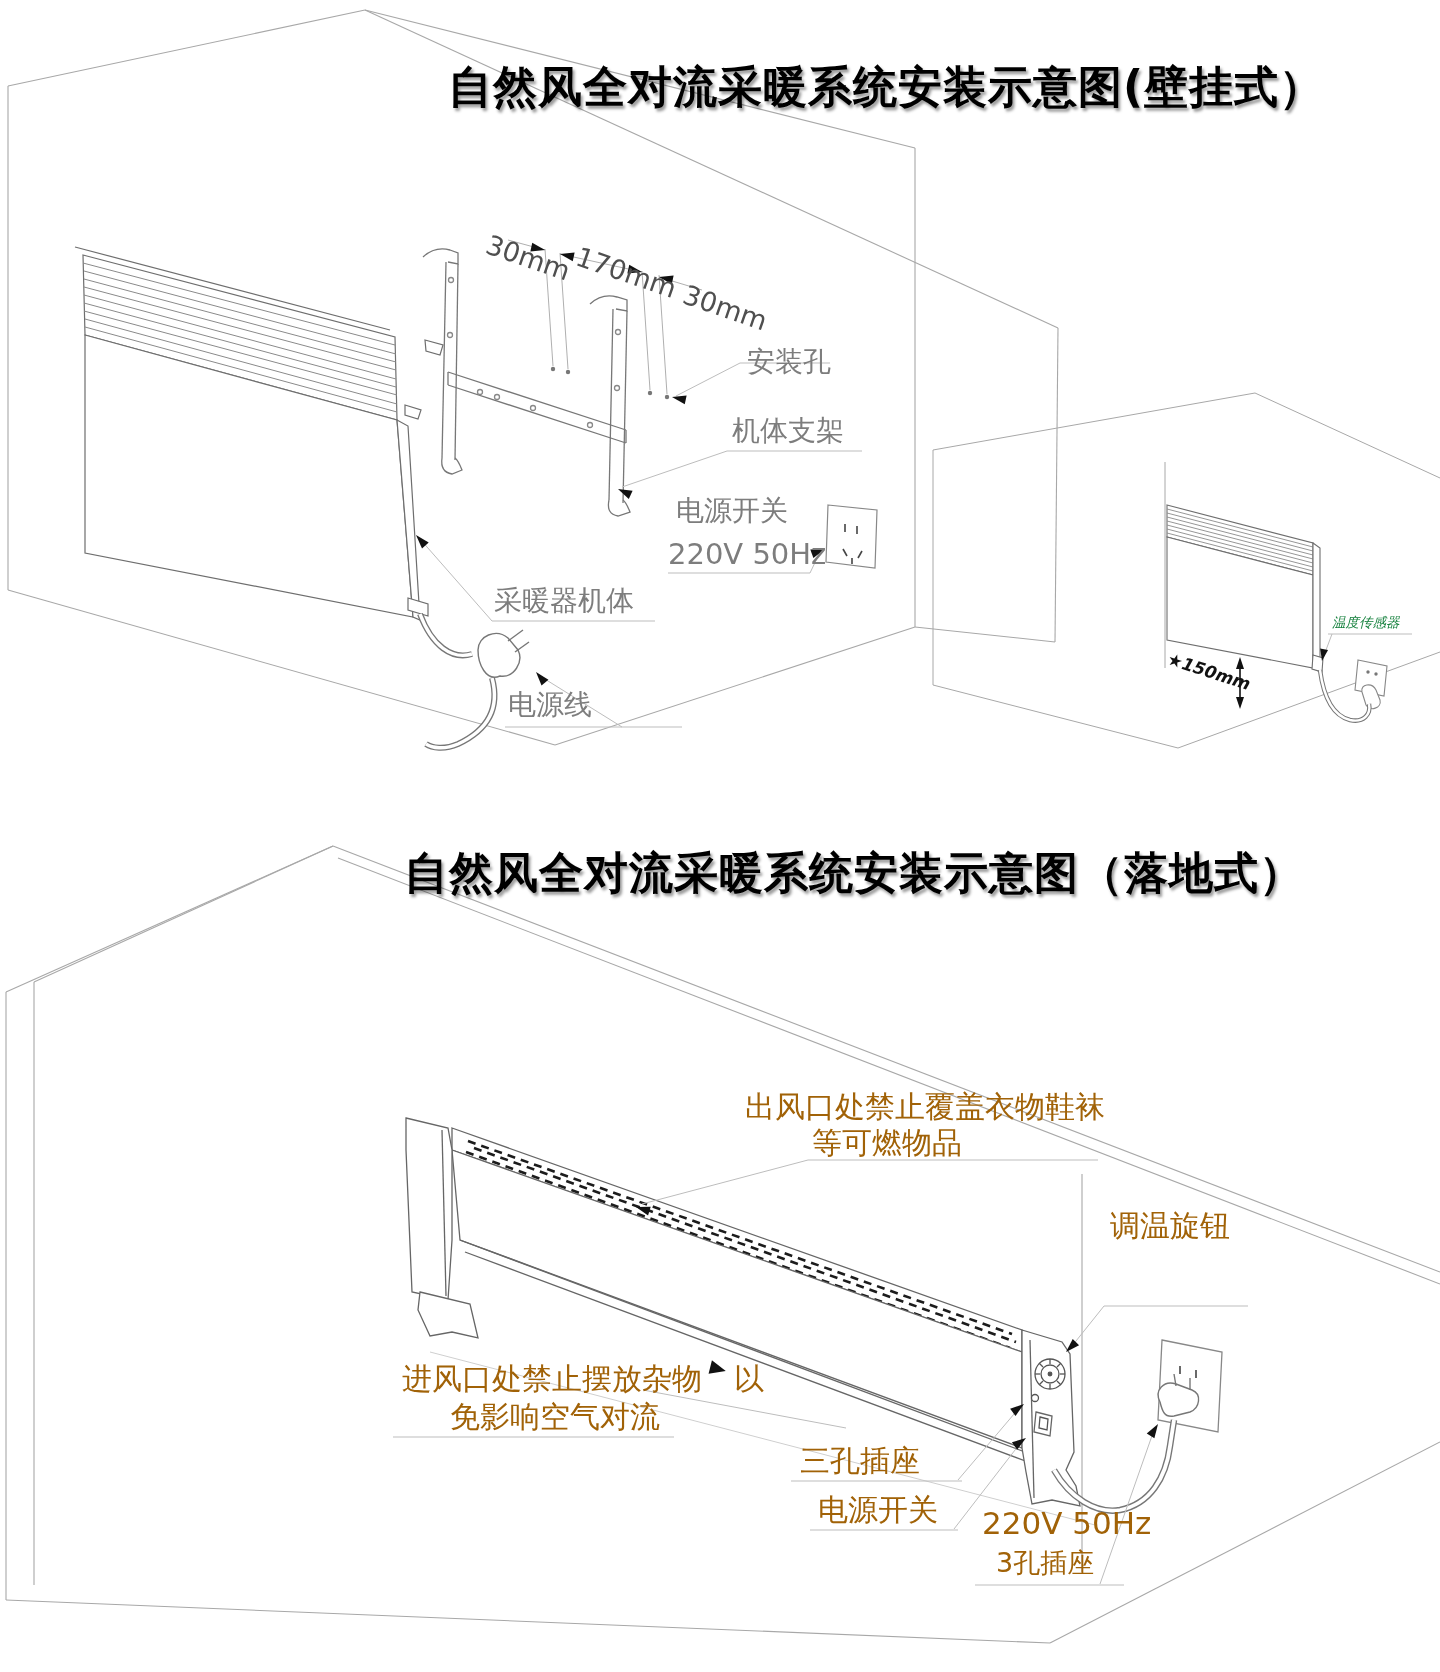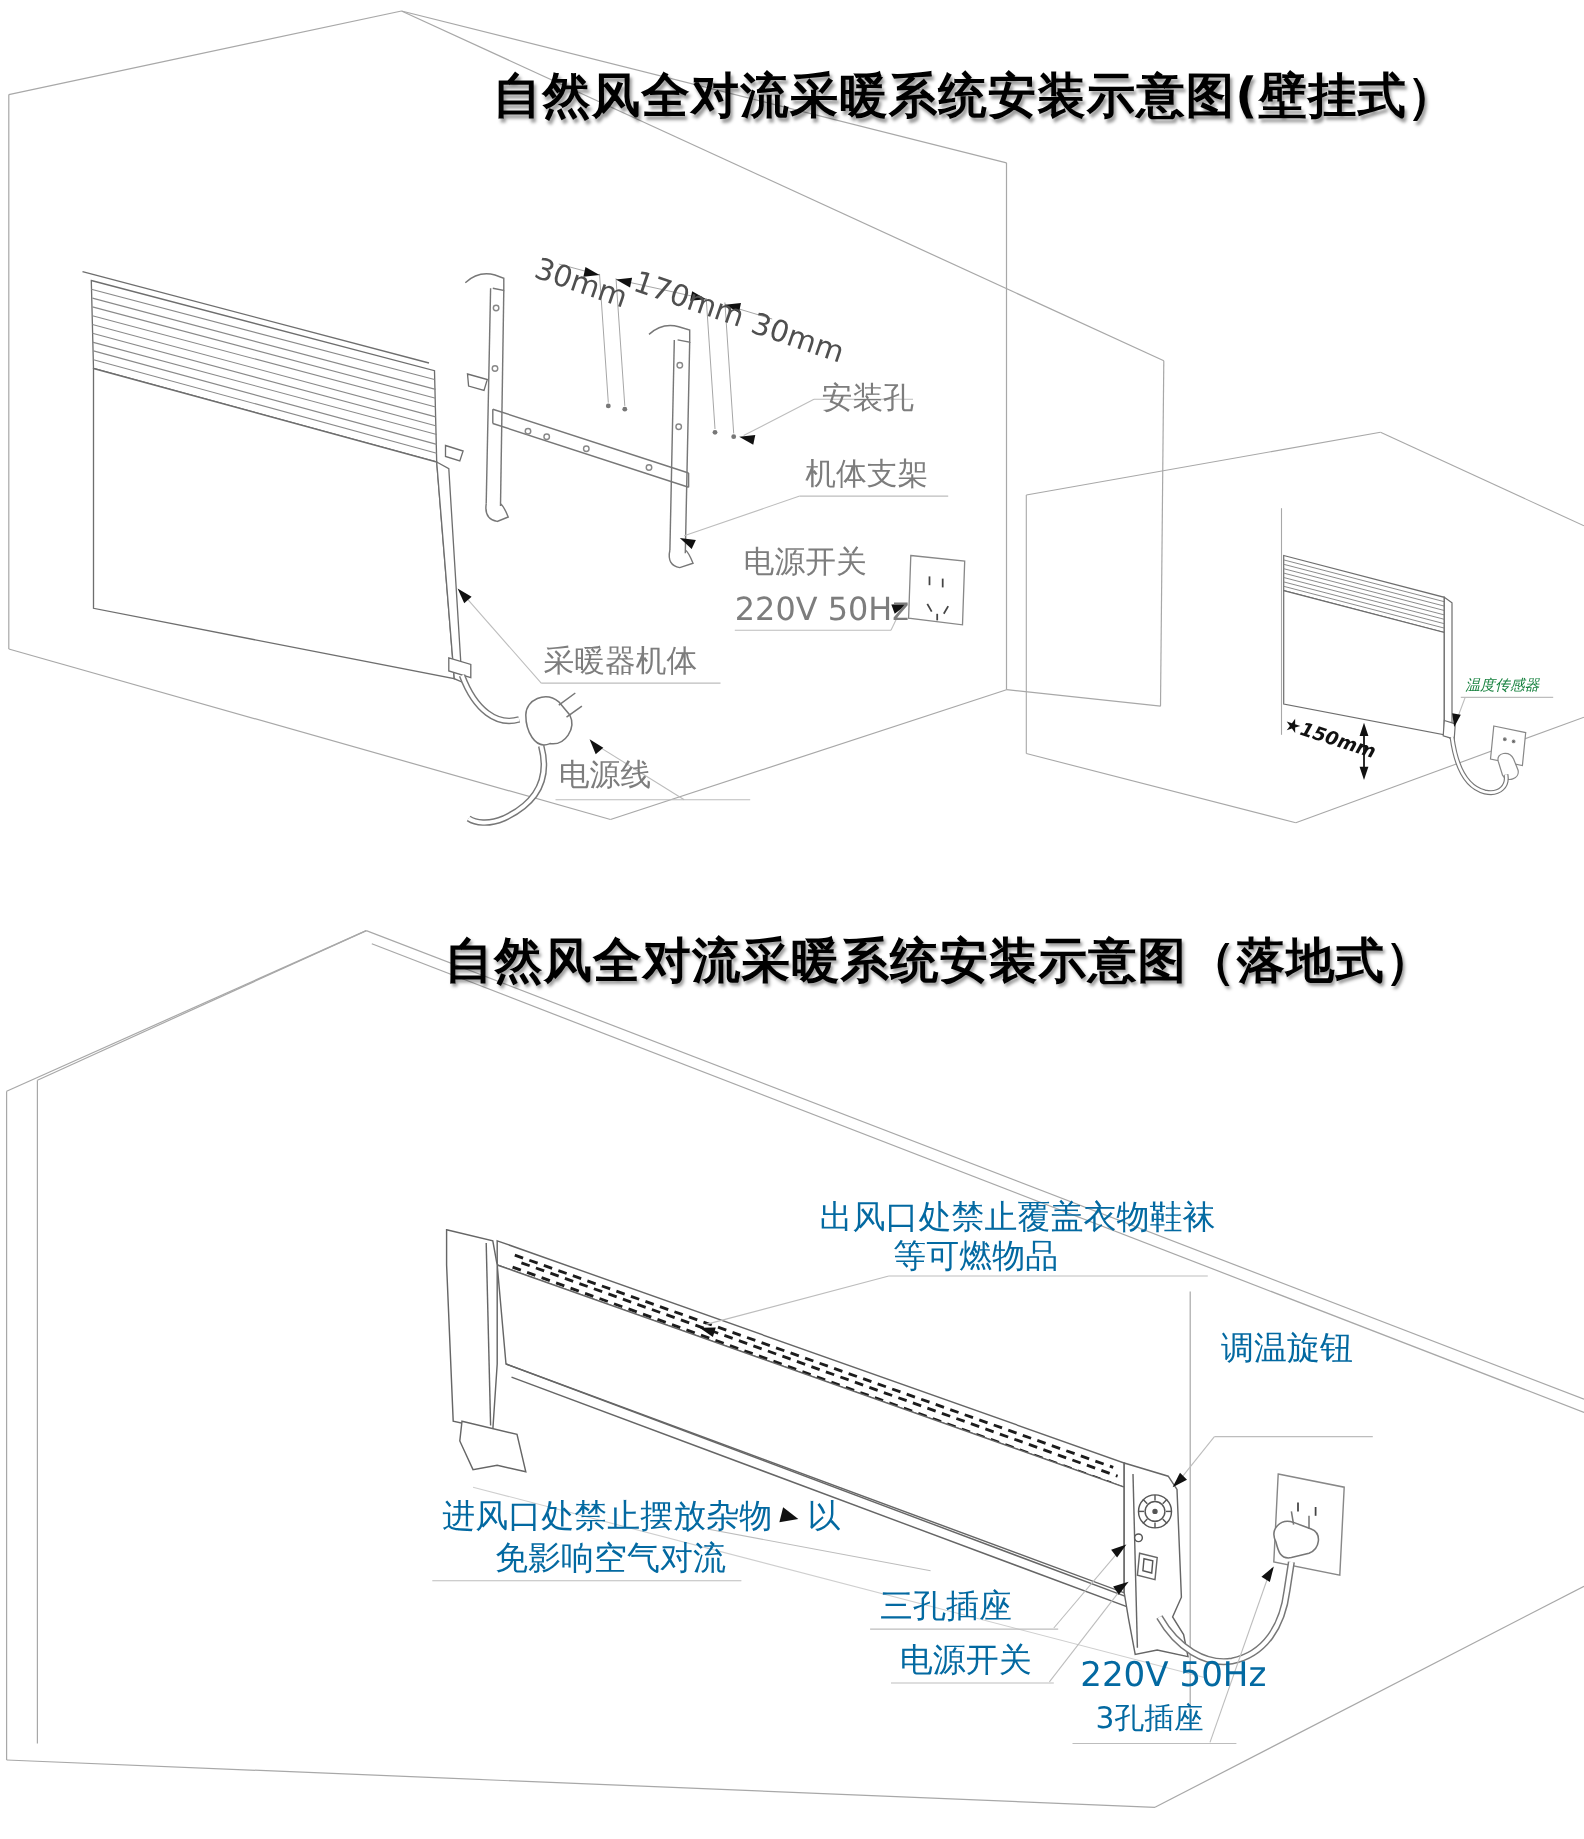--- a/index.html
+++ b/index.html
@@ -2,30 +2,30 @@
 <html><head>
 <meta charset="utf-8">
 <style>
   html,body{margin:0;padding:0;background:#fff;}
   #stage{position:relative;width:1440px;height:1672px;background:#fff;overflow:hidden;
          font-family:"DejaVu Sans","Liberation Sans",sans-serif;}
   svg{position:absolute;left:0;}
   .title{position:absolute;font-weight:700;color:#000;font-size:44px;white-space:nowrap;
          letter-spacing:1px;text-shadow:2px 3px 3px rgba(0,0,0,.40);text-align:right;}
   .lbl{position:absolute;color:#7d7d7d;font-size:28px;white-space:nowrap;line-height:1.1;}
-  .lbl-b{position:absolute;color:#0369a1;font-size:30px;white-space:nowrap;line-height:1.1;}
+  .lbl-b{position:absolute;color:#a16207;font-size:30px;white-space:nowrap;line-height:1.1;}
   .dim{position:absolute;color:#4f4f4f;font-size:27px;white-space:nowrap;
        transform:rotate(19deg);transform-origin:left center;}
   .dim150{position:absolute;color:#111;font-size:17px;font-weight:700;font-style:italic;
           white-space:nowrap;transform:rotate(18deg);transform-origin:left center;}
   .sensor-lbl{position:absolute;color:#15803d;font-size:13.5px;white-space:nowrap;font-style:italic;}
   .inline-arrow{display:inline-block;width:0;height:0;border-left:16px solid #111;
        border-top:7px solid transparent;border-bottom:7px solid transparent;
        transform:rotate(14deg);margin:0 8px;vertical-align:middle;}
-  .row{display:flex;align-items:center;}
+  .row{display:flex;}
 </style>
 </head>
 <body>
 
 <div id="stage">
 
   <svg style="top:0" width="1440" height="760" viewBox="0 0 1440 760">
 
     <g stroke="#a8a8a8" stroke-width="1.1" fill="none">
       <line x1="365" y1="10" x2="8" y2="86"></line>

